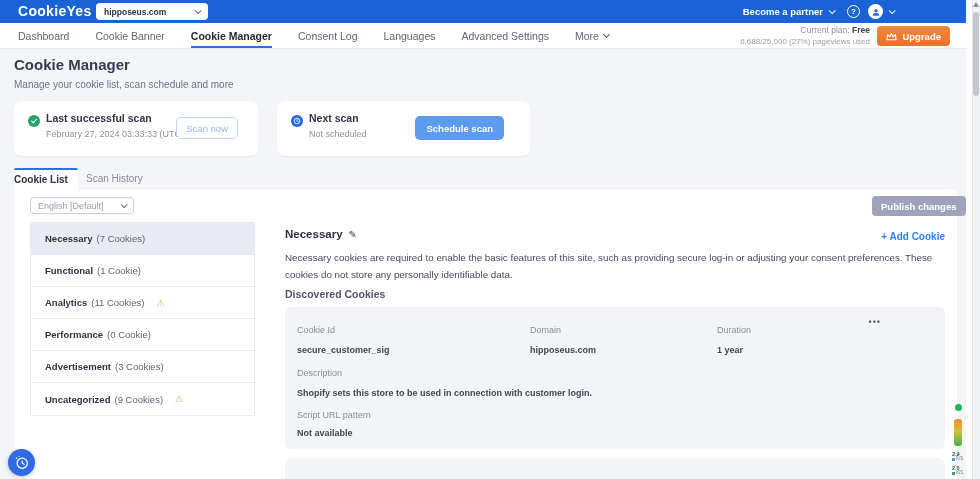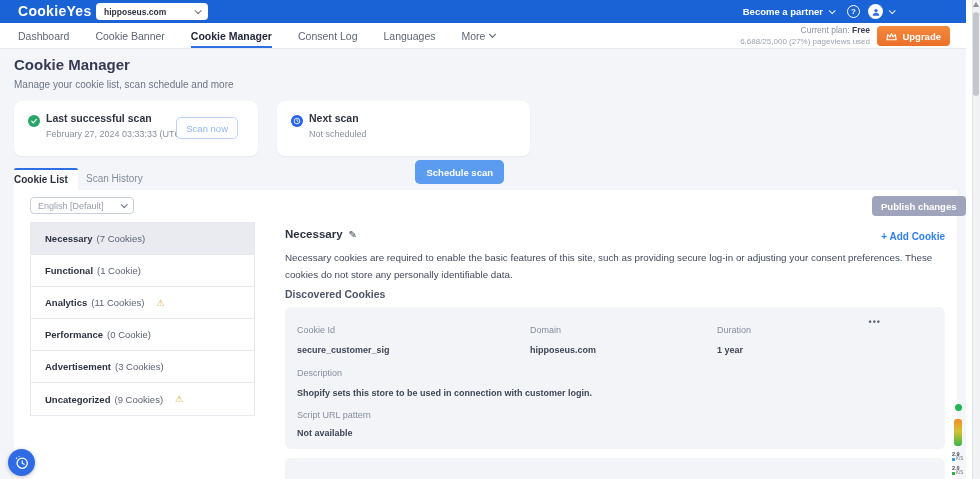--- a/index.html
+++ b/index.html
@@ -53,21 +53,21 @@
   .scan-card.c2 { left:277px; width:253px; }
   .circle-icon { position:absolute; left:14px; top:14px; width:12px; height:12px; border-radius:50%;
          display:flex; align-items:center; justify-content:center; }
   .circle-icon.green { background:#27a567; }
   .circle-icon.blue  { background:#2563eb; }
   .sc-title { position:absolute; left:32px; top:11px; font-size:10.5px; font-weight:bold; color:#2f3442; }
   .sc-sub   { position:absolute; left:32px; top:28px; font-size:9px; color:#8a90a0; }
   .scan-now-btn { position:absolute; right:20px; top:16px; height:22px; padding:0 9px; background:#fff;
          border:1px solid #b9d4f7; border-radius:5px; color:#8fb8f3; font-size:9.5px; cursor:pointer; }
   .schedule-btn { position:absolute; right:26px; top:15px; height:24px; padding:0 11px; background:#5b9bf0;
-         border:none; border-radius:5px; color:#fff; font-size:9.5px; font-weight:bold; cursor:pointer;margin-top:44px; }
+         border:none; border-radius:5px; color:#fff; font-size:9.5px; font-weight:bold; cursor:pointer; }
 
   
   .tab-cookie-list { position:absolute; left:14px; top:168px; width:64px; height:22px; background:#fff;
          border-top:2px solid #2f6fe4; border-radius:2px 2px 0 0; text-align:left; line-height:20px;
          font-size:10px; font-weight:bold; color:#2c3140; }
   .tab-scan-history { position:absolute; left:86px; top:168px; height:22px; line-height:22px;
          font-size:10px; color:#858c9c; }
   .panel { position:absolute; left:14px; top:190px; width:943px; height:289px; background:#fff; }
 
   .lang-select { position:absolute; left:30px; top:197px; width:104px; height:17px; background:#fff;
@@ -158,20 +158,21 @@
         <i class="chev white"></i>
       </div>
     </div>
 
     <div class="nav">
       <span class="nav-item">Dashboard</span>
       <span class="nav-item">Cookie Banner</span>
       <span class="nav-item active">Cookie Manager</span>
       <span class="nav-item">Consent Log</span>
       <span class="nav-item">Languages</span>
+      <span class="nav-item">Advanced Settings</span>
       <span class="nav-item">
         <span>More</span>
         <i class="chev"></i>
       </span>
     </div>
 
     <div class="plan-block">
       <div class="plan-line1">
         <span>Current plan:</span>
         <b>Free</b>

